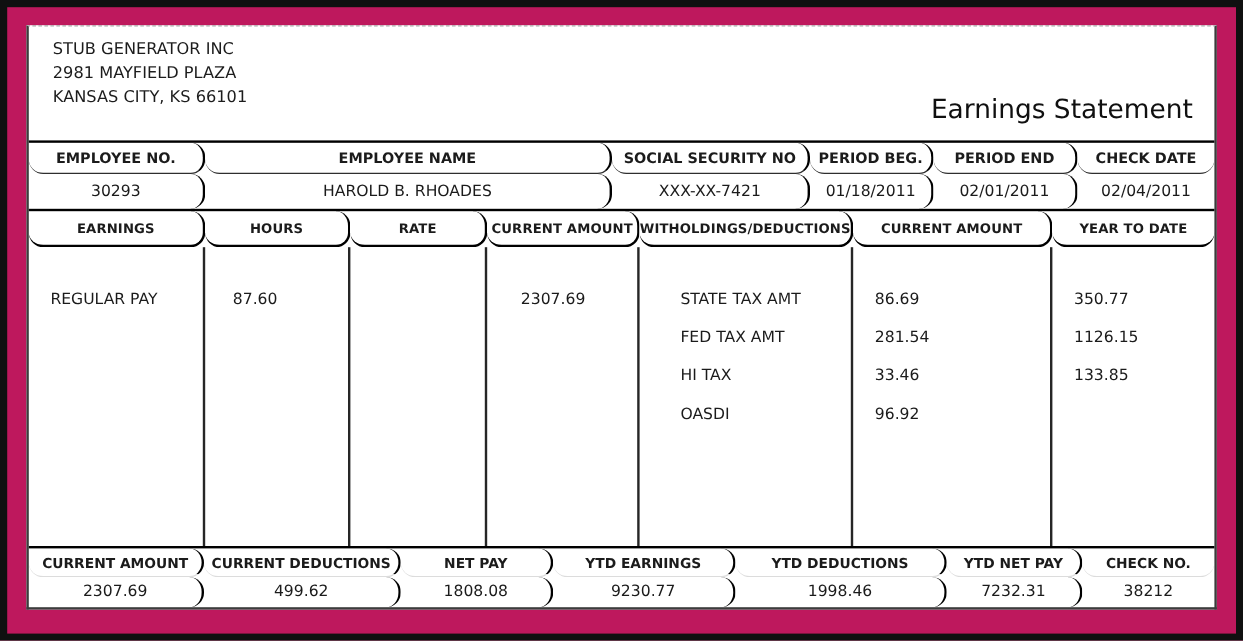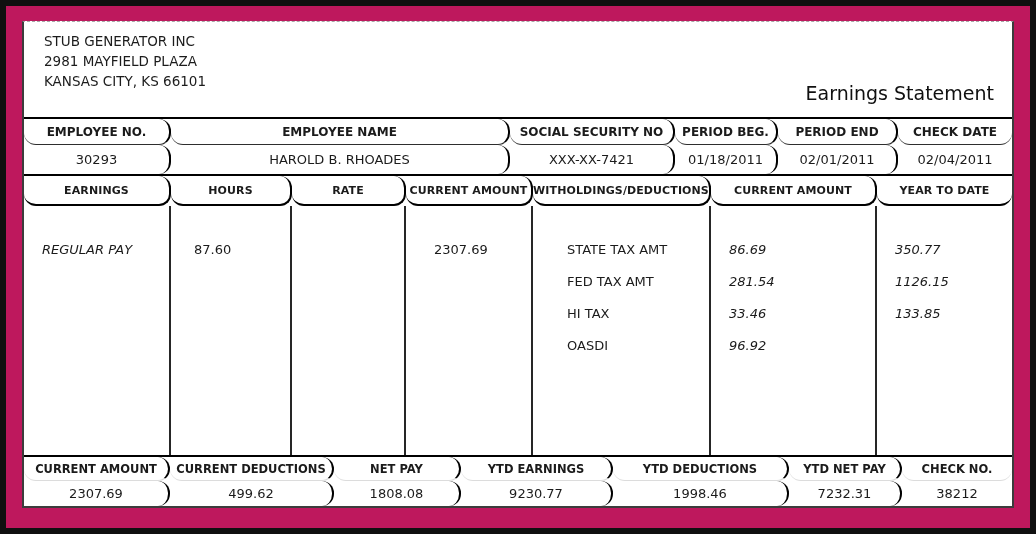--- a/index.html
+++ b/index.html
@@ -20,21 +20,21 @@
     width:992px; height:487px;
     border:2px solid #3c3c3c;
     border-top:1px dashed #a8a8a8;
     background:#ffffff;
     display:flex; flex-direction:column;
   }
 
   
   .company { position:relative; height:95px; flex:none; }
   .address { position:absolute; left:20px; top:9px; font-size:13.5px; line-height:20px; color:#1c1c1c; }
-  .stmt-title { position:absolute; right:18px; bottom:13px; font-size:19px; color:#101010;text-align:center; }
+  .stmt-title { position:absolute; right:18px; bottom:13px; font-size:22px; color:#101010;text-align:center; }
 
   
   .grid { display:grid; width:100%; flex:none; }
   .cell { display:flex; align-items:center; justify-content:center; overflow:hidden; white-space:nowrap;border-radius:12px; }
   .vline > .cell { border-right:2px solid #000; }
   .vline > .cell:last-child { border-right:none; }
 
   .emp-cols  { grid-template-columns:147px 339px 165px 103px 120px 114px; }
   .earn-cols { grid-template-columns:147px 121px 114px 127px 178px 166px 135px; }
   .sum-cols  { grid-template-columns:146px 164px 127px 152px 176px 113px 110px; }
@@ -44,21 +44,21 @@
   .emp-values  { height:29px; font-size:13px; }
 
   .earn-header { height:32px; border-top:2px solid #000; font-weight:bold; font-size:11px; letter-spacing:.1px; }
   .earn-header > .cell { border-bottom:2px solid #000; }
 
   
   .earn-body { flex:1 1 auto; display:grid; grid-template-columns:147px 121px 114px 127px 178px 166px 135px; }
   .bcol { border-right:2px solid #262626; padding-top:28px; overflow:hidden; }
   .bcol:last-child { border-right:none; }
   .brow { height:32px; line-height:32px; font-size:13px; white-space:nowrap; }
-  .pl18 { padding-left:18px;font-style:italic; } .pl22 { padding-left:34px; }
+  .pl18 { padding-left:18px; } .pl22 { padding-left:34px; }
   .pl23 { padding-left:23px; } .pl28 { padding-left:28px; }
 
   
   .sum-labels { height:26px; border-top:2px solid #000; font-weight:bold; font-size:11.5px; }
   .sum-labels > .cell { border-bottom:1px solid #dcdcdc; }
   .sum-values { height:25px; font-size:13px; }
 </style>
 </head>
 <body>
 

